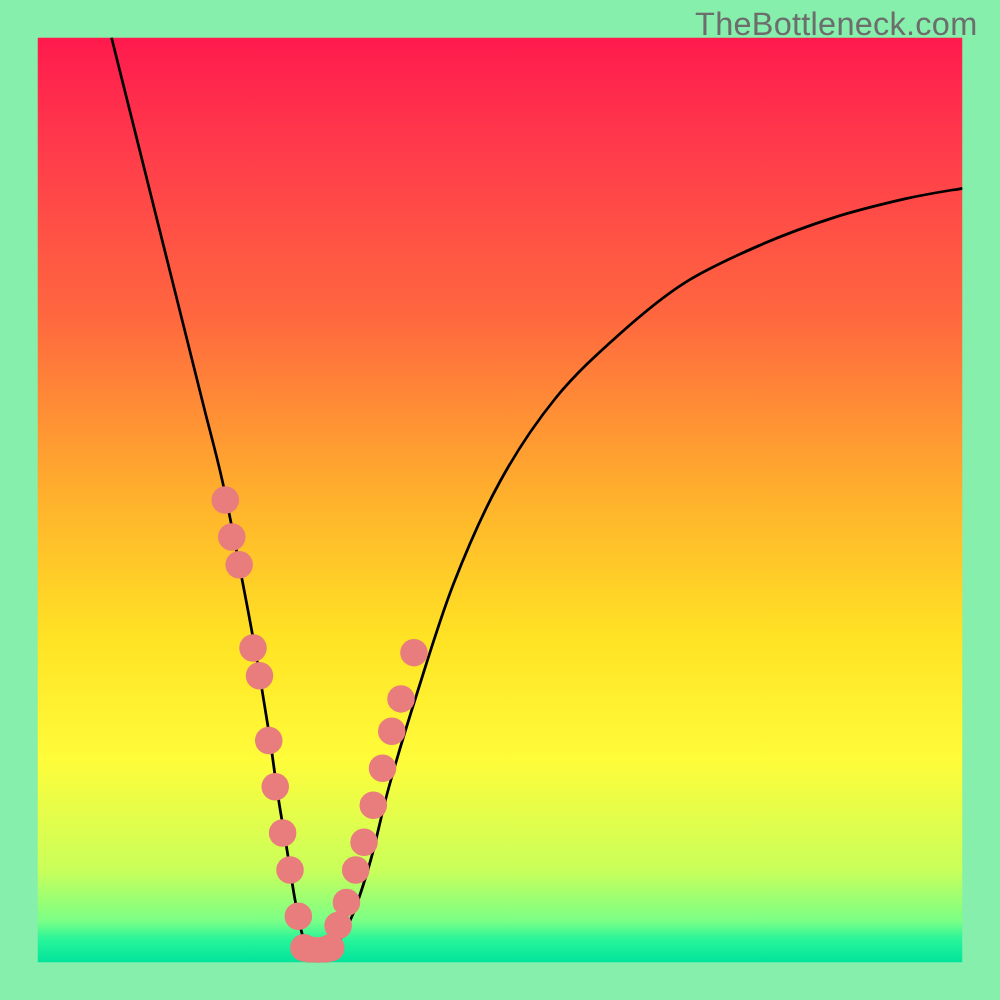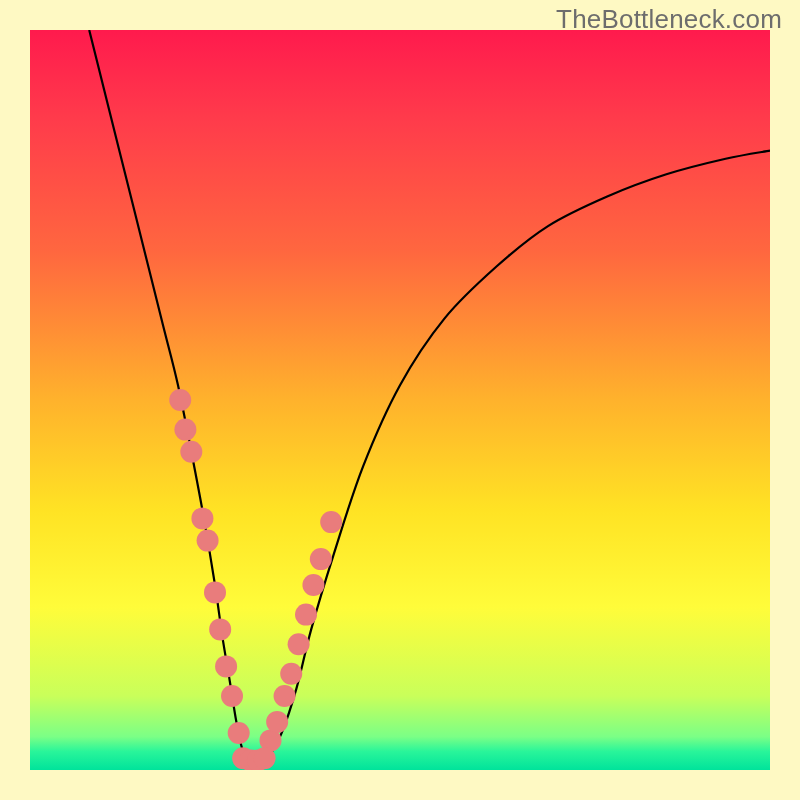--- a/index.html
+++ b/index.html
@@ -7,21 +7,21 @@
     padding: 0;
     width: 800px;
     height: 800px;
     overflow: hidden;
     background: #000;
     font-family: Arial, Helvetica, sans-serif;
   }
   .frame {
     position: absolute;
     inset: 0;
-    background: #fef9c3;
+    background: #86efac;
   }
   .plot-area {
     position: absolute;
     left: 30px;
     top: 30px;
     width: 740px;
     height: 740px;
   }
   .watermark {
     position: absolute;

